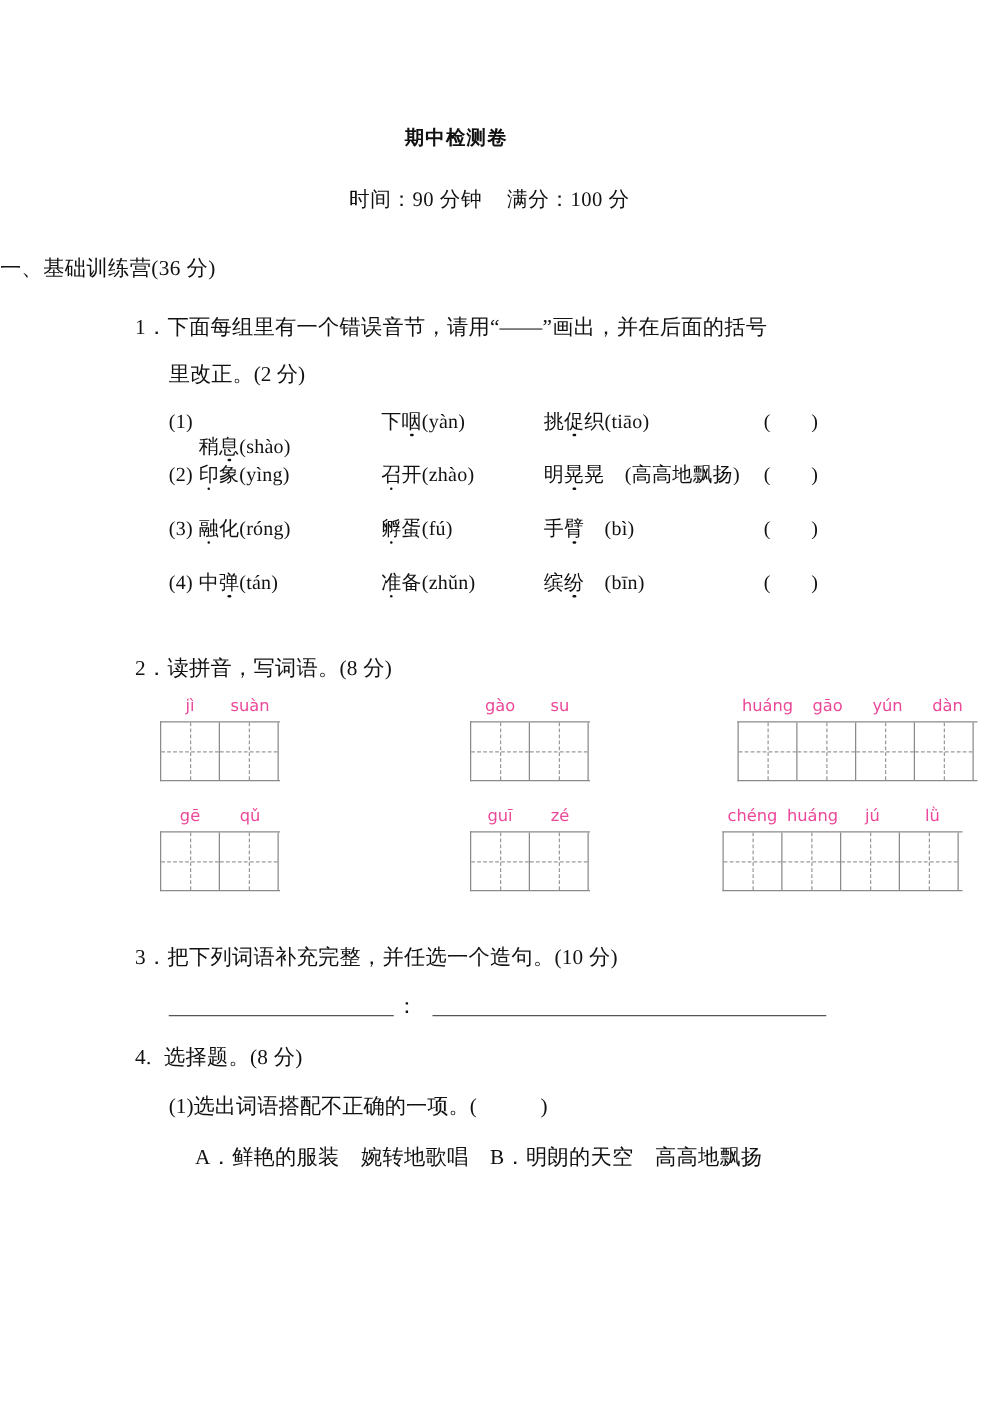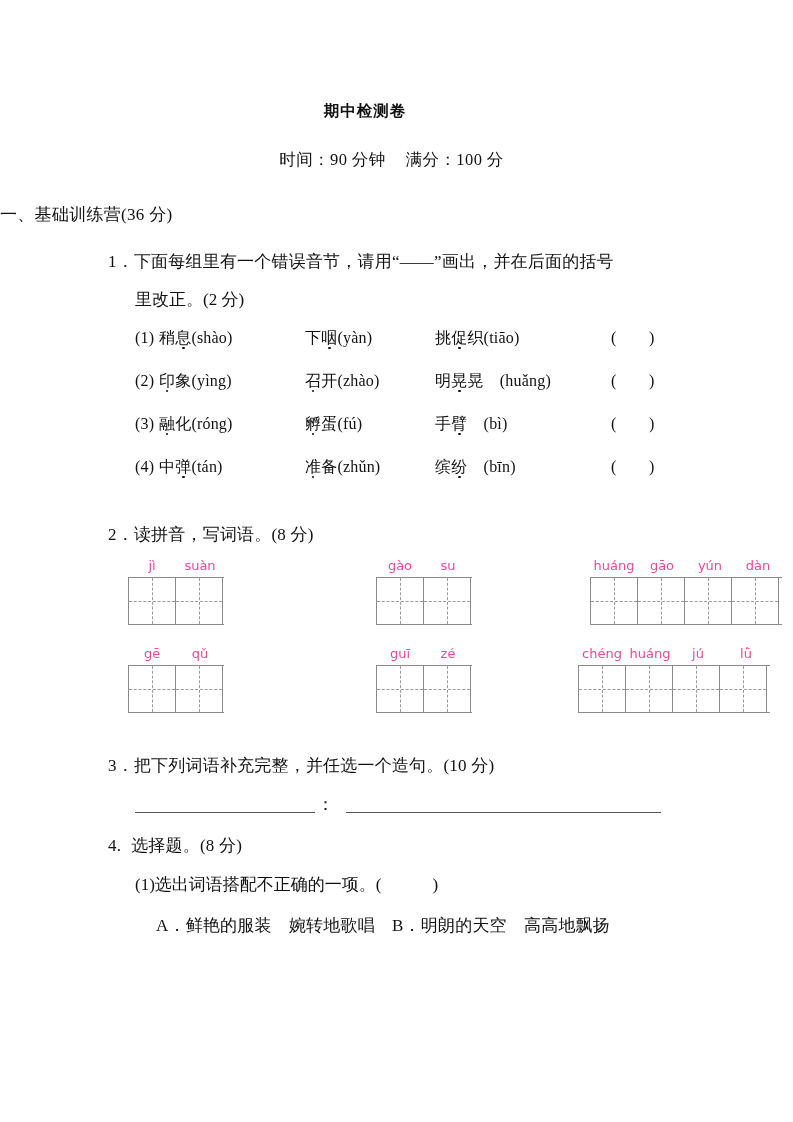--- a/index.html
+++ b/index.html
@@ -207,30 +207,30 @@
   <div class="q" style="padding-top:30px;">
     <div class="q-head">
       <span class="q-num">1．</span><span>下面每组里有一个错误音节，请用“——”画出，并在后面的括号</span>
     </div>
     <div class="q-cont" style="padding-top:21px;">里改正。(2 分)</div>
 
     <div class="q-body" style="padding-top:22px;">
       <div id="q1rows">
           <div class="pin-row" style="position: relative; height: 22px; margin-bottom: 21px;">
             <span class="lbl" style="position: absolute; left: 0px;">(1)</span>
-            <span style="position: absolute; left: 24px; white-space: nowrap;"><span>稍</span><span class="dotchar">息</span><span>(shào)</span></span>
+            <span style="position: absolute; left: 24px; white-space: nowrap; margin-top: 20px;"><span>稍</span><span class="dotchar">息</span><span>(shào)</span></span>
             <span style="position: absolute; left: 170px; white-space: nowrap;"><span>下</span><span class="dotchar">咽</span><span>(yàn)</span></span>
             <span style="position: absolute; left: 300px; white-space: nowrap;"><span>挑</span><span class="dotchar">促</span><span>织(tiāo)</span></span>
             <span style="position: absolute; left: 476px;">(　　)</span>
           </div>
           <div class="pin-row" style="position: relative; height: 22px; margin-bottom: 21px;">
             <span class="lbl" style="position: absolute; left: 0px;">(2)</span>
             <span style="position: absolute; left: 24px; white-space: nowrap;"><span class="dotchar">印</span><span>象(yìng)</span></span>
             <span style="position: absolute; left: 170px; white-space: nowrap;"><span class="dotchar">召</span><span>开(zhào)</span></span>
-            <span style="position: absolute; left: 300px; white-space: nowrap;"><span>明</span><span class="dotchar">晃</span><span>晃　(huǎng)</span></span>
+            <span style="position: absolute; left: 300px; white-space: nowrap;"><span>明</span><span class="dotchar">晃</span><span>晃　(高高地飘扬)</span></span>
             <span style="position: absolute; left: 476px;">(　　)</span>
           </div>
           <div class="pin-row" style="position: relative; height: 22px; margin-bottom: 21px;">
             <span class="lbl" style="position: absolute; left: 0px;">(3)</span>
             <span style="position: absolute; left: 24px; white-space: nowrap;"><span class="dotchar">融</span><span>化(róng)</span></span>
             <span style="position: absolute; left: 170px; white-space: nowrap;"><span class="dotchar">孵</span><span>蛋(fú)</span></span>
             <span style="position: absolute; left: 300px; white-space: nowrap;"><span>手</span><span class="dotchar">臂</span><span>　(bì)</span></span>
             <span style="position: absolute; left: 476px;">(　　)</span>
           </div>
           <div class="pin-row" style="position: relative; height: 22px; margin-bottom: 21px;">

